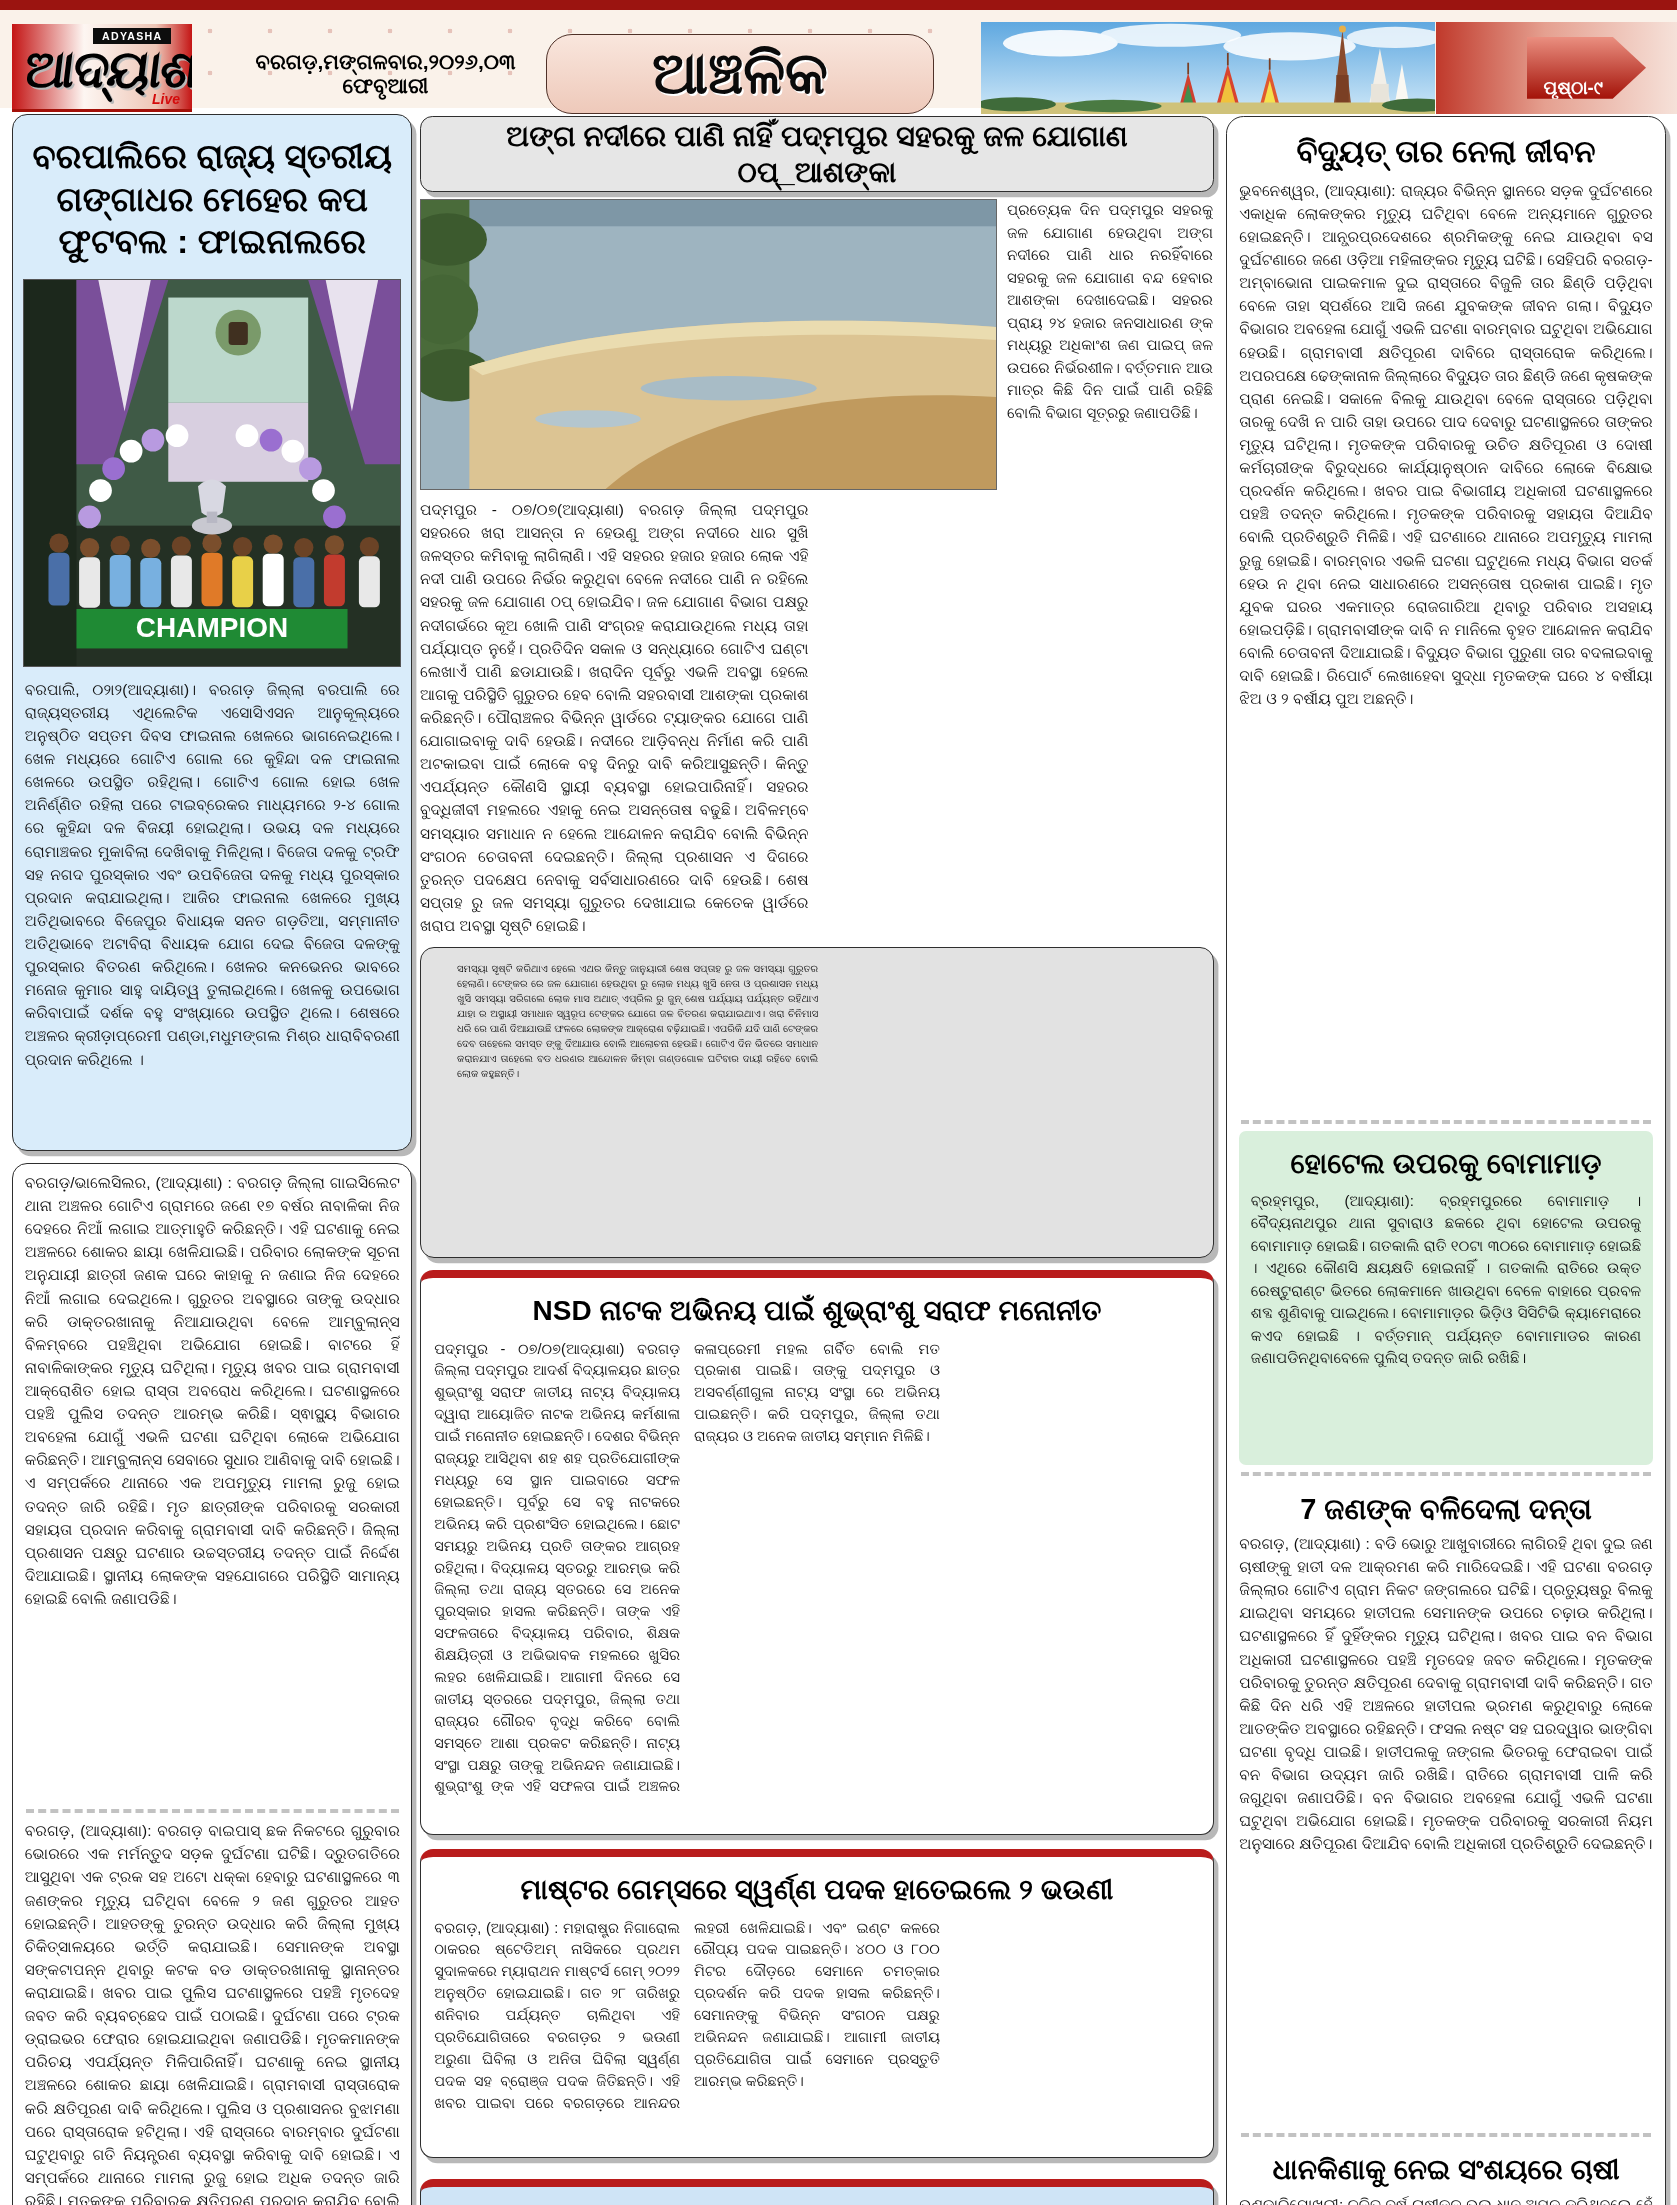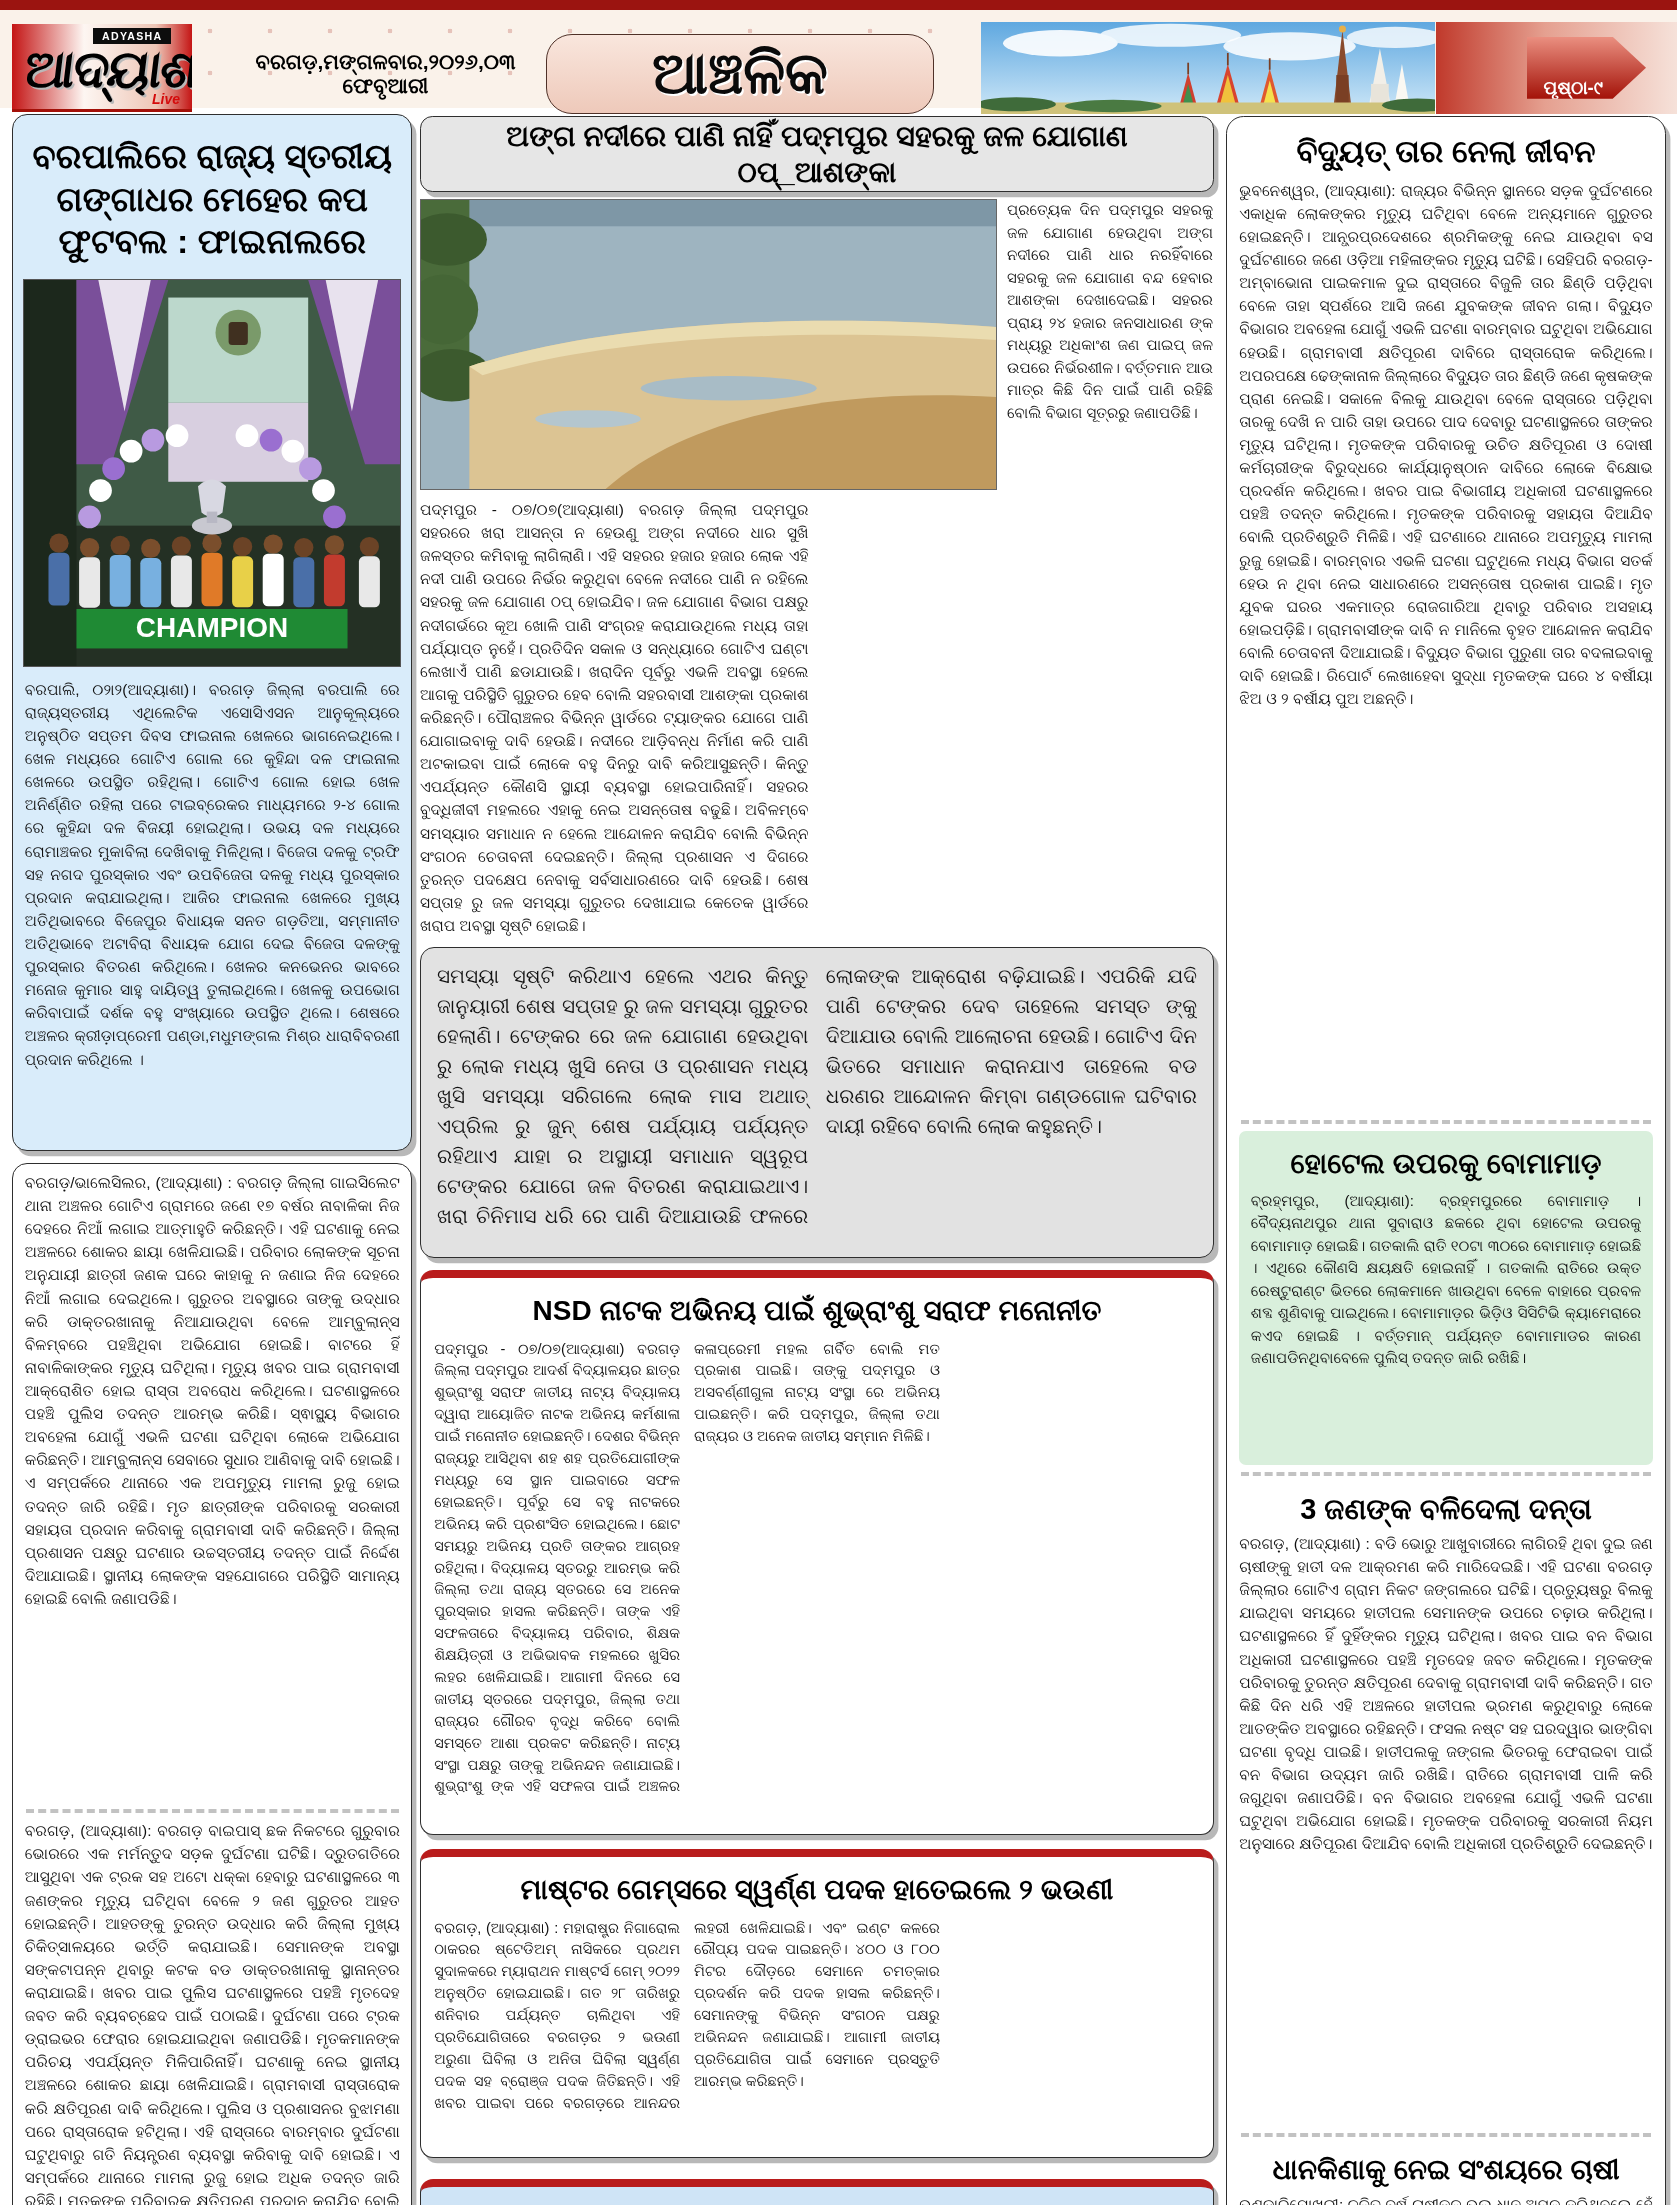--- a/index.html
+++ b/index.html
@@ -67,21 +67,21 @@
     background:#e6e6e6; display:flex; align-items:center; justify-content:center; }
   .mid-hbox .headline { font-size:29px; padding:0 13.2px; }
   .river-photo { position:absolute; left:420px; top:199px; width:577px; height:291px;
     border:0.9px solid #666; background:#9eb4c0; }
   .mid-side { position:absolute; left:1007px; top:199px; width:206px; height:291px;
     font-size:15px; }
   .mid-main { position:absolute; left:420px; top:498px; width:794px; height:441px;
     font-size:15.4px; column-count:2; column-gap:17px; column-fill:auto; }
   .gray-box { left:420px; top:947px; width:794px; height:311px; border-radius:14px;
     border-width:1.3px; background:#e2e2e2; padding:13.2px 16px; }
-  .gray-box .body-text { font-size:20px; column-count:2; column-gap:17.6px; column-fill:auto; height:100%; }
+  .gray-box .body-text { font-size:10px; column-count:2; column-gap:17.6px; column-fill:auto; height:100%;margin-left:20px; }
   .mid-box { left:420px; width:794px; border-radius:13.2px; border-top:8px solid #b91c1c; }
   .mid-box .headline { font-size:28px; padding:15px 13.2px 8px; }
   .mid-box .body-text { font-size:14.6px; margin:2.6px 13.2px 11.5px; column-gap:14px; column-fill:auto; }
   .nsd-box  { top:1270px; height:565px; }
   .nsd-box .body-text   { column-count:3; height:463px; }
   .games-box{ top:1849px; height:309px; }
   .games-box .body-text { column-count:3; height:207px; }
   .blue-box { top:2179px; height:314px; background:#cfe4f6; }
   
   .right-box { left:1226px; top:116px; width:440px; height:2617px; border-radius:17.6px;
@@ -291,21 +291,21 @@
     <div class="headline h1">ବିଦ୍ୟୁତ୍ ତାର ନେଲା ଜୀବନ</div>
     <div class="body-text r1">ଭୁବନେଶ୍ୱର, (ଆଦ୍ୟାଶା): ରାଜ୍ୟର ବିଭିନ୍ନ ସ୍ଥାନରେ ସଡ଼କ ଦୁର୍ଘଟଣରେ ଏକାଧିକ ଲୋକଙ୍କର ମୃତ୍ୟୁ ଘଟିଥିବା ବେଳେ ଅନ୍ୟମାନେ ଗୁରୁତର ହୋଇଛନ୍ତି। ଆନ୍ଧ୍ରପ୍ରଦେଶରେ ଶ୍ରମିକଙ୍କୁ ନେଇ ଯାଉଥିବା ବସ ଦୁର୍ଘଟଣାରେ ଜଣେ ଓଡ଼ିଆ ମହିଳାଙ୍କର ମୃତ୍ୟୁ ଘଟିଛି। ସେହିପରି ବରଗଡ଼-ଅମ୍ବାଭୋନା ପାଇକମାଳ ଦୁଇ ରାସ୍ତାରେ ବିଜୁଳି ତାର ଛିଣ୍ଡି ପଡ଼ିଥିବା ବେଳେ ତାହା ସ୍ପର୍ଶରେ ଆସି ଜଣେ ଯୁବକଙ୍କ ଜୀବନ ଗଲା। ବିଦ୍ୟୁତ ବିଭାଗର ଅବହେଳା ଯୋଗୁଁ ଏଭଳି ଘଟଣା ବାରମ୍ବାର ଘଟୁଥିବା ଅଭିଯୋଗ ହେଉଛି। ଗ୍ରାମବାସୀ କ୍ଷତିପୂରଣ ଦାବିରେ ରାସ୍ତାରୋକ କରିଥିଲେ। ଅପରପକ୍ଷେ ଢେଙ୍କାନାଳ ଜିଲ୍ଲାରେ ବିଦ୍ୟୁତ ତାର ଛିଣ୍ଡି ଜଣେ କୃଷକଙ୍କ ପ୍ରାଣ ନେଇଛି। ସକାଳେ ବିଲକୁ ଯାଉଥିବା ବେଳେ ରାସ୍ତାରେ ପଡ଼ିଥିବା ତାରକୁ ଦେଖି ନ ପାରି ତାହା ଉପରେ ପାଦ ଦେବାରୁ ଘଟଣାସ୍ଥଳରେ ତାଙ୍କର ମୃତ୍ୟୁ ଘଟିଥିଲା। ମୃତକଙ୍କ ପରିବାରକୁ ଉଚିତ କ୍ଷତିପୂରଣ ଓ ଦୋଷୀ କର୍ମଚାରୀଙ୍କ ବିରୁଦ୍ଧରେ କାର୍ଯ୍ୟାନୁଷ୍ଠାନ ଦାବିରେ ଲୋକେ ବିକ୍ଷୋଭ ପ୍ରଦର୍ଶନ କରିଥିଲେ। ଖବର ପାଇ ବିଭାଗୀୟ ଅଧିକାରୀ ଘଟଣାସ୍ଥଳରେ ପହଞ୍ଚି ତଦନ୍ତ କରିଥିଲେ। ମୃତକଙ୍କ ପରିବାରକୁ ସହାୟତା ଦିଆଯିବ ବୋଲି ପ୍ରତିଶ୍ରୁତି ମିଳିଛି। ଏହି ଘଟଣାରେ ଥାନାରେ ଅପମୃତ୍ୟୁ ମାମଲା ରୁଜୁ ହୋଇଛି। ବାରମ୍ବାର ଏଭଳି ଘଟଣା ଘଟୁଥିଲେ ମଧ୍ୟ ବିଭାଗ ସତର୍କ ହେଉ ନ ଥିବା ନେଇ ସାଧାରଣରେ ଅସନ୍ତୋଷ ପ୍ରକାଶ ପାଇଛି। ମୃତ ଯୁବକ ଘରର ଏକମାତ୍ର ରୋଜଗାରିଆ ଥିବାରୁ ପରିବାର ଅସହାୟ ହୋଇପଡ଼ିଛି। ଗ୍ରାମବାସୀଙ୍କ ଦାବି ନ ମାନିଲେ ବୃହତ ଆନ୍ଦୋଳନ କରାଯିବ ବୋଲି ଚେତାବନୀ ଦିଆଯାଇଛି। ବିଦ୍ୟୁତ ବିଭାଗ ପୁରୁଣା ତାର ବଦଳାଇବାକୁ ଦାବି ହୋଇଛି। ରିପୋର୍ଟ ଲେଖାହେବା ସୁଦ୍ଧା ମୃତକଙ୍କ ଘରେ ୪ ବର୍ଷୀୟା ଝିଅ ଓ ୨ ବର୍ଷୀୟ ପୁଅ ଅଛନ୍ତି।</div>
     <div class="rb-divider"></div>
 
     <div class="green-box">
       <div class="headline">ହୋଟେଲ ଉପରକୁ ବୋମାମାଡ଼</div>
       <div class="body-text">ବ୍ରହ୍ମପୁର, (ଆଦ୍ୟାଶା): ବ୍ରହ୍ମପୁରରେ ବୋମାମାଡ଼ । ବୈଦ୍ୟନାଥପୁର ଥାନା ସୁବାରାଓ ଛକରେ ଥିବା ହୋଟେଲ ଉପରକୁ ବୋମାମାଡ଼ ହୋଇଛି। ଗତକାଲି ରାତି ୧୦ଟା ୩୦ରେ ବୋମାମାଡ଼ ହୋଇଛି । ଏଥିରେ କୌଣସି କ୍ଷୟକ୍ଷତି ହୋଇନାହିଁ । ଗତକାଲି ରାତିରେ ଉକ୍ତ ରେଷ୍ଟୁରାଣ୍ଟ ଭିତରେ ଲୋକମାନେ ଖାଉଥିବା ବେଳେ ବାହାରେ ପ୍ରବଳ ଶବ୍ଦ ଶୁଣିବାକୁ ପାଇଥିଲେ। ବୋମାମାଡ଼ର ଭିଡ଼ିଓ ସିସିଟିଭି କ୍ୟାମେରାରେ କଏଦ ହୋଇଛି । ବର୍ତ୍ତମାନ୍ ପର୍ଯ୍ୟନ୍ତ ବୋମାମାଡର କାରଣ ଜଣାପଡିନଥିବାବେଳେ ପୁଲିସ୍ ତଦନ୍ତ ଜାରି ରଖିଛି।</div>
     </div>
     <div class="rb-divider"></div>
 
-    <div class="headline h3">3 ଜଣଙ୍କ ବଳିଦେଲା ଦନ୍ତା</div>
+    <div class="headline h3">7 ଜଣଙ୍କ ବଳିଦେଲା ଦନ୍ତା</div>
     <div class="body-text r3">ବରଗଡ଼, (ଆଦ୍ୟାଶା) : ବଡି ଭୋରୁ ଆଖୁବାରୀରେ ଲାଗିରହି ଥିବା ଦୁଇ ଜଣ ଚାଷୀଙ୍କୁ ହାତୀ ଦଳ ଆକ୍ରମଣ କରି ମାରିଦେଇଛି। ଏହି ଘଟଣା ବରଗଡ଼ ଜିଲ୍ଲାର ଗୋଟିଏ ଗ୍ରାମ ନିକଟ ଜଙ୍ଗଲରେ ଘଟିଛି। ପ୍ରତ୍ୟୁଷରୁ ବିଲକୁ ଯାଇଥିବା ସମୟରେ ହାତୀପଲ ସେମାନଙ୍କ ଉପରେ ଚଢ଼ାଉ କରିଥିଲା। ଘଟଣାସ୍ଥଳରେ ହିଁ ଦୁହିଁଙ୍କର ମୃତ୍ୟୁ ଘଟିଥିଲା। ଖବର ପାଇ ବନ ବିଭାଗ ଅଧିକାରୀ ଘଟଣାସ୍ଥଳରେ ପହଞ୍ଚି ମୃତଦେହ ଜବତ କରିଥିଲେ। ମୃତକଙ୍କ ପରିବାରକୁ ତୁରନ୍ତ କ୍ଷତିପୂରଣ ଦେବାକୁ ଗ୍ରାମବାସୀ ଦାବି କରିଛନ୍ତି। ଗତ କିଛି ଦିନ ଧରି ଏହି ଅଞ୍ଚଳରେ ହାତୀପଲ ଭ୍ରମଣ କରୁଥିବାରୁ ଲୋକେ ଆତଙ୍କିତ ଅବସ୍ଥାରେ ରହିଛନ୍ତି। ଫସଲ ନଷ୍ଟ ସହ ଘରଦ୍ୱାର ଭାଙ୍ଗିବା ଘଟଣା ବୃଦ୍ଧି ପାଇଛି। ହାତୀପଲକୁ ଜଙ୍ଗଲ ଭିତରକୁ ଫେରାଇବା ପାଇଁ ବନ ବିଭାଗ ଉଦ୍ୟମ ଜାରି ରଖିଛି। ରାତିରେ ଗ୍ରାମବାସୀ ପାଳି କରି ଜଗୁଥିବା ଜଣାପଡିଛି। ବନ ବିଭାଗର ଅବହେଳା ଯୋଗୁଁ ଏଭଳି ଘଟଣା ଘଟୁଥିବା ଅଭିଯୋଗ ହୋଇଛି। ମୃତକଙ୍କ ପରିବାରକୁ ସରକାରୀ ନିୟମ ଅନୁସାରେ କ୍ଷତିପୂରଣ ଦିଆଯିବ ବୋଲି ଅଧିକାରୀ ପ୍ରତିଶ୍ରୁତି ଦେଇଛନ୍ତି।</div>
     <div class="rb-divider"></div>
 
     <div class="headline h4">ଧାନକିଣାକୁ ନେଇ ସଂଶୟରେ ଚାଷୀ</div>
     <div class="body-text r4">ଭଣ୍ଡାରିପୋଖରୀ: ଚଳିତ ବର୍ଷ ଚାଷୀକୂଳ ଭଲ ଧାନ ଅମଳ କରିଥିବଲେ ହେଁ ଧାନ ବିକ୍ରିକୁ ନେଇ ସଂଶୟରେ ପଡିଛନ୍ତି ଚାଷୀ। କାରଣ ଏପର୍ଯ୍ୟନ୍ତ ଟୋକନ ନଆସିବା, ପୁଟ ଗେଲିବିଚେଚରଣ ନଥିବାରୁ ଧାନ ବିକ୍ରି କରିପାରୁନାହାନ୍ତି। ମଣ୍ଡିରେ ଧାନ ଖରିଦ ବିଳମ୍ବ ହେଉଥିବାରୁ ଚାଷୀମାନେ ଦାଦନ ଖଟିବାକୁ ବାଧ୍ୟ ହେଉଛନ୍ତି। କେତେକ ଚାଷୀ ଅଭାବୀ ବିକ୍ରି କରୁଥିବା ଅଭିଯୋଗ ହୋଇଛି। ଟୋକନ ବଣ୍ଟନରେ ଅନିୟମିତତା ହେଉଥିବା ନେଇ ଚାଷୀ ସଂଗଠନ ଅଭିଯୋଗ କରିଛି। ଶୀଘ୍ର ମଣ୍ଡି ଖୋଲି ଧାନ କିଣିବାକୁ ଦାବି ହୋଇଛି। ନଚେତ ଆନ୍ଦୋଳନ କରାଯିବ ବୋଲି ଚେତାବନୀ ଦିଆଯାଇଛି। ଜିଲ୍ଲା ଯୋଗାଣ ଅଧିକାରୀ ଶୀଘ୍ର ସମସ୍ୟା ସମାଧାନ ହେବ ବୋଲି କହିଛନ୍ତି।</div>
   </div>
 
 </div>
 
 

